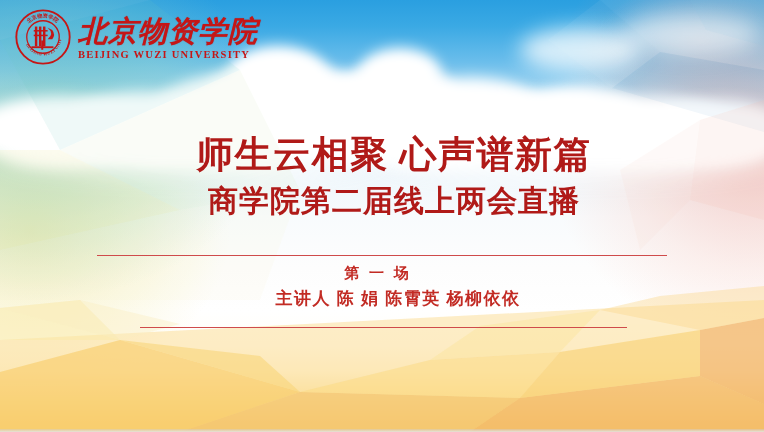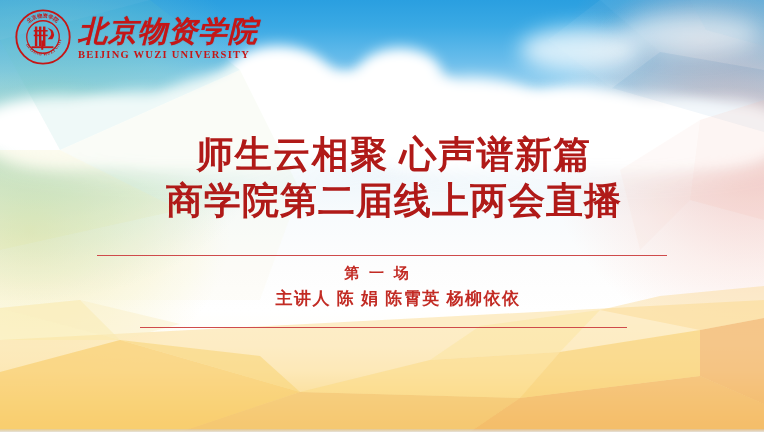--- a/index.html
+++ b/index.html
@@ -144,21 +144,21 @@
     font-family: "Liberation Serif", "DejaVu Serif", serif;
     white-space: nowrap;
   }
   #title-line-1 {
     font-size: 37px;
     line-height: 45px;
     letter-spacing: 1.5px;
     margin-left: 24px;
   }
   #title-line-2 {
-    font-size: 37px;
+    font-size: 30px;
     line-height: 48px;
     letter-spacing: 1px;
     padding-left: 24px;
   }
 
   
   .rule {
     position: absolute;
     height: 0;
     border-top: 1.2px solid #cf4b4b;

